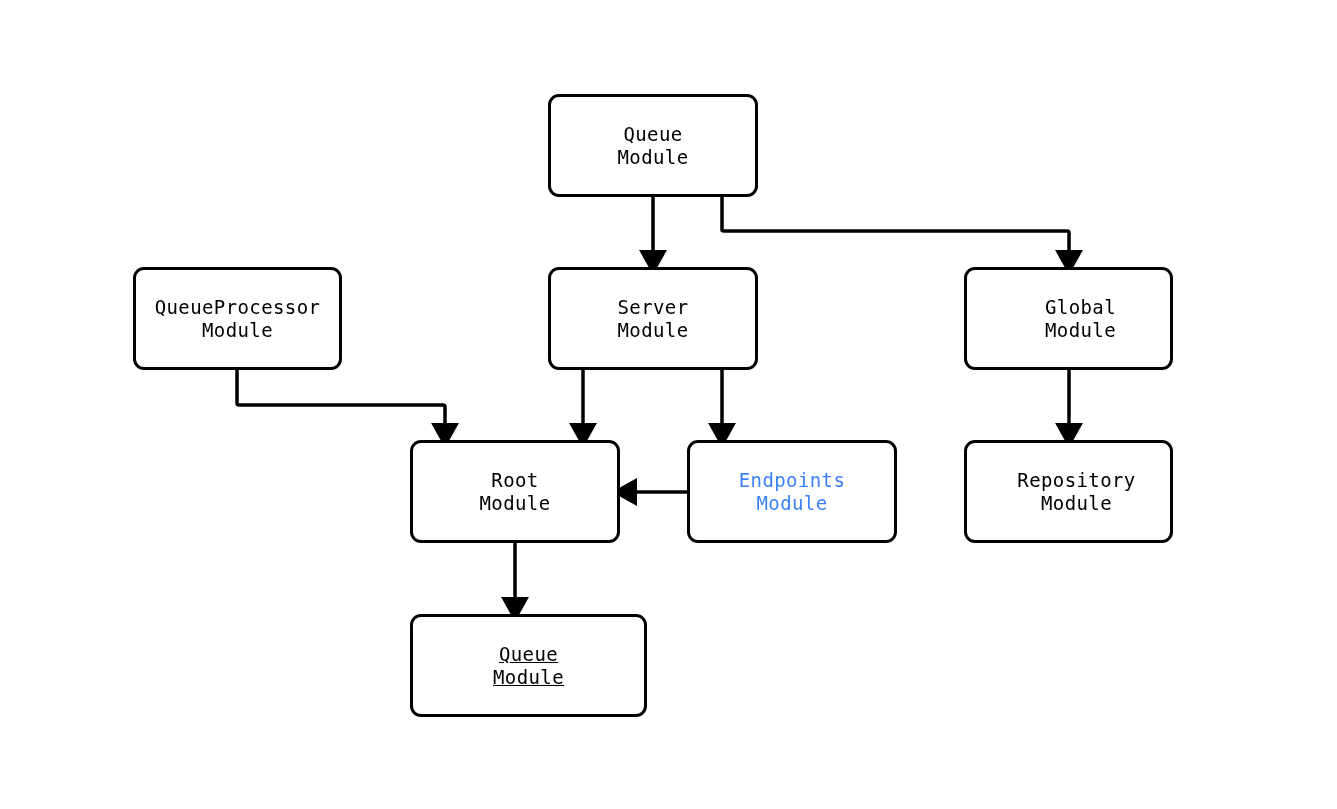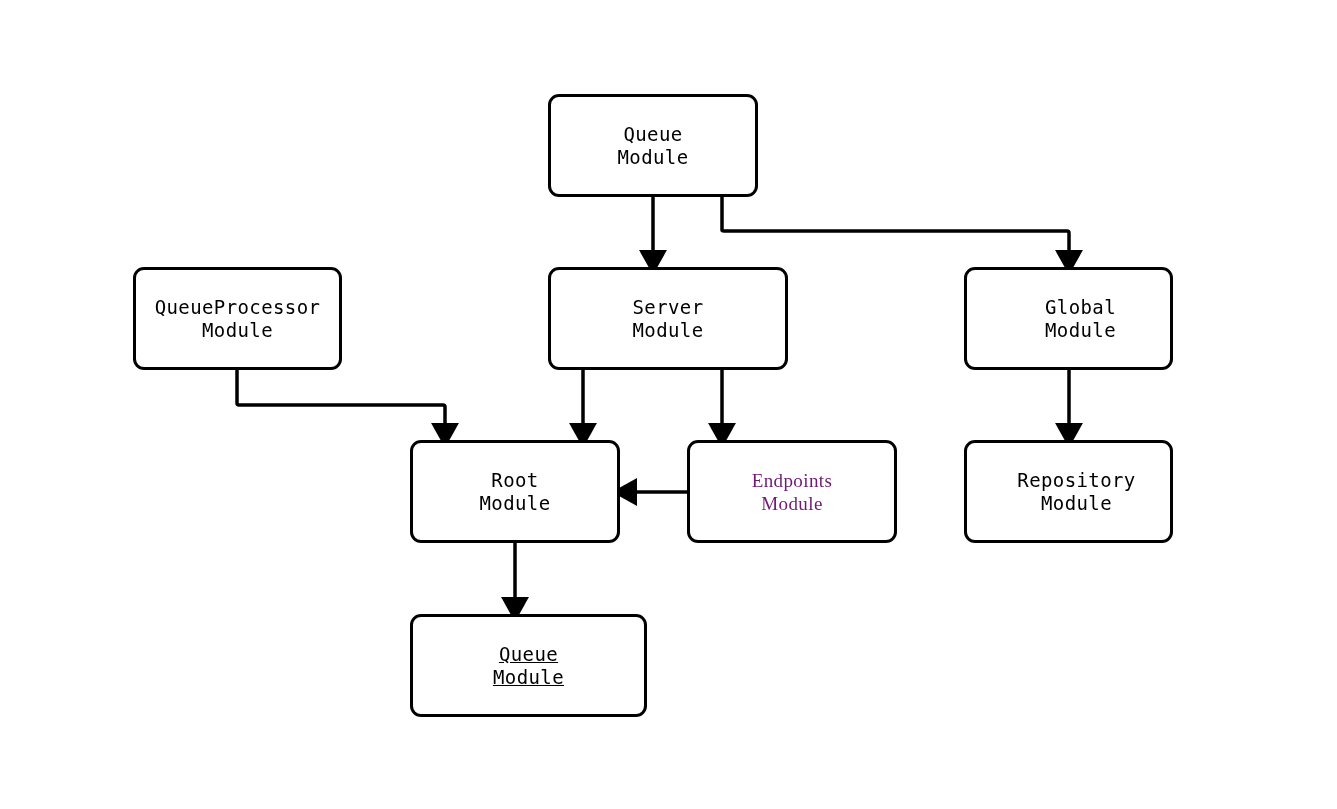--- a/index.html
+++ b/index.html
@@ -96,36 +96,36 @@
   <div class="node" id="node-0" style="left: 548px; top: 94px; width: 210px; height: 103px; border-color: rgb(0, 0, 0); color: rgb(0, 0, 0);">
     <span class="ln">Queue</span>
     <span class="ln">Module</span>
   </div>
 
   <div class="node" id="node-1" style="left: 133px; top: 267px; width: 209px; height: 103px; border-color: rgb(0, 0, 0); color: rgb(0, 0, 0);">
     <span class="ln">QueueProcessor</span>
     <span class="ln">Module</span>
   </div>
 
-  <div class="node" id="node-2" style="left: 548px; top: 267px; width: 240px; height: 103px; border-color: rgb(0, 0, 0); color: rgb(0, 0, 0);">
+  <div class="node" id="node-2" style="left: 548px; top: 267px; width: 210px; height: 103px; border-color: rgb(0, 0, 0); color: rgb(0, 0, 0);">
     <span class="ln">Server</span>
     <span class="ln">Module</span>
   </div>
 
   <div class="node" id="node-3" style="left: 964px; top: 267px; width: 209px; height: 103px; border-color: rgb(0, 0, 0); color: rgb(0, 0, 0); padding-left: 24px;">
     <span class="ln">Global</span>
     <span class="ln">Module</span>
   </div>
 
   <div class="node" id="node-4" style="left: 410px; top: 440px; width: 210px; height: 103px; border-color: rgb(0, 0, 0); color: rgb(0, 0, 0);">
     <span class="ln">Root</span>
     <span class="ln">Module</span>
   </div>
 
-  <div class="node" id="node-5" style="left: 687px; top: 440px; width: 210px; height: 103px; border-color: rgb(0, 0, 0); color: #701a75; font-family: Liberation Serif, serif;">
+  <div class="node" id="node-5" style="left: 687px; top: 440px; width: 210px; height: 103px; border-color: rgb(0, 0, 0); color: #3b82f6;">
     <span class="ln">Endpoints</span>
     <span class="ln">Module</span>
   </div>
 
   <div class="node" id="node-6" style="left: 964px; top: 440px; width: 209px; height: 103px; border-color: rgb(0, 0, 0); color: rgb(0, 0, 0); padding-left: 16px;">
     <span class="ln">Repository</span>
     <span class="ln">Module</span>
   </div>
 
   <div class="node" id="node-7" style="left: 410px; top: 614px; width: 237px; height: 103px; border-color: rgb(0, 0, 0); color: rgb(0, 0, 0); text-decoration: underline;">

